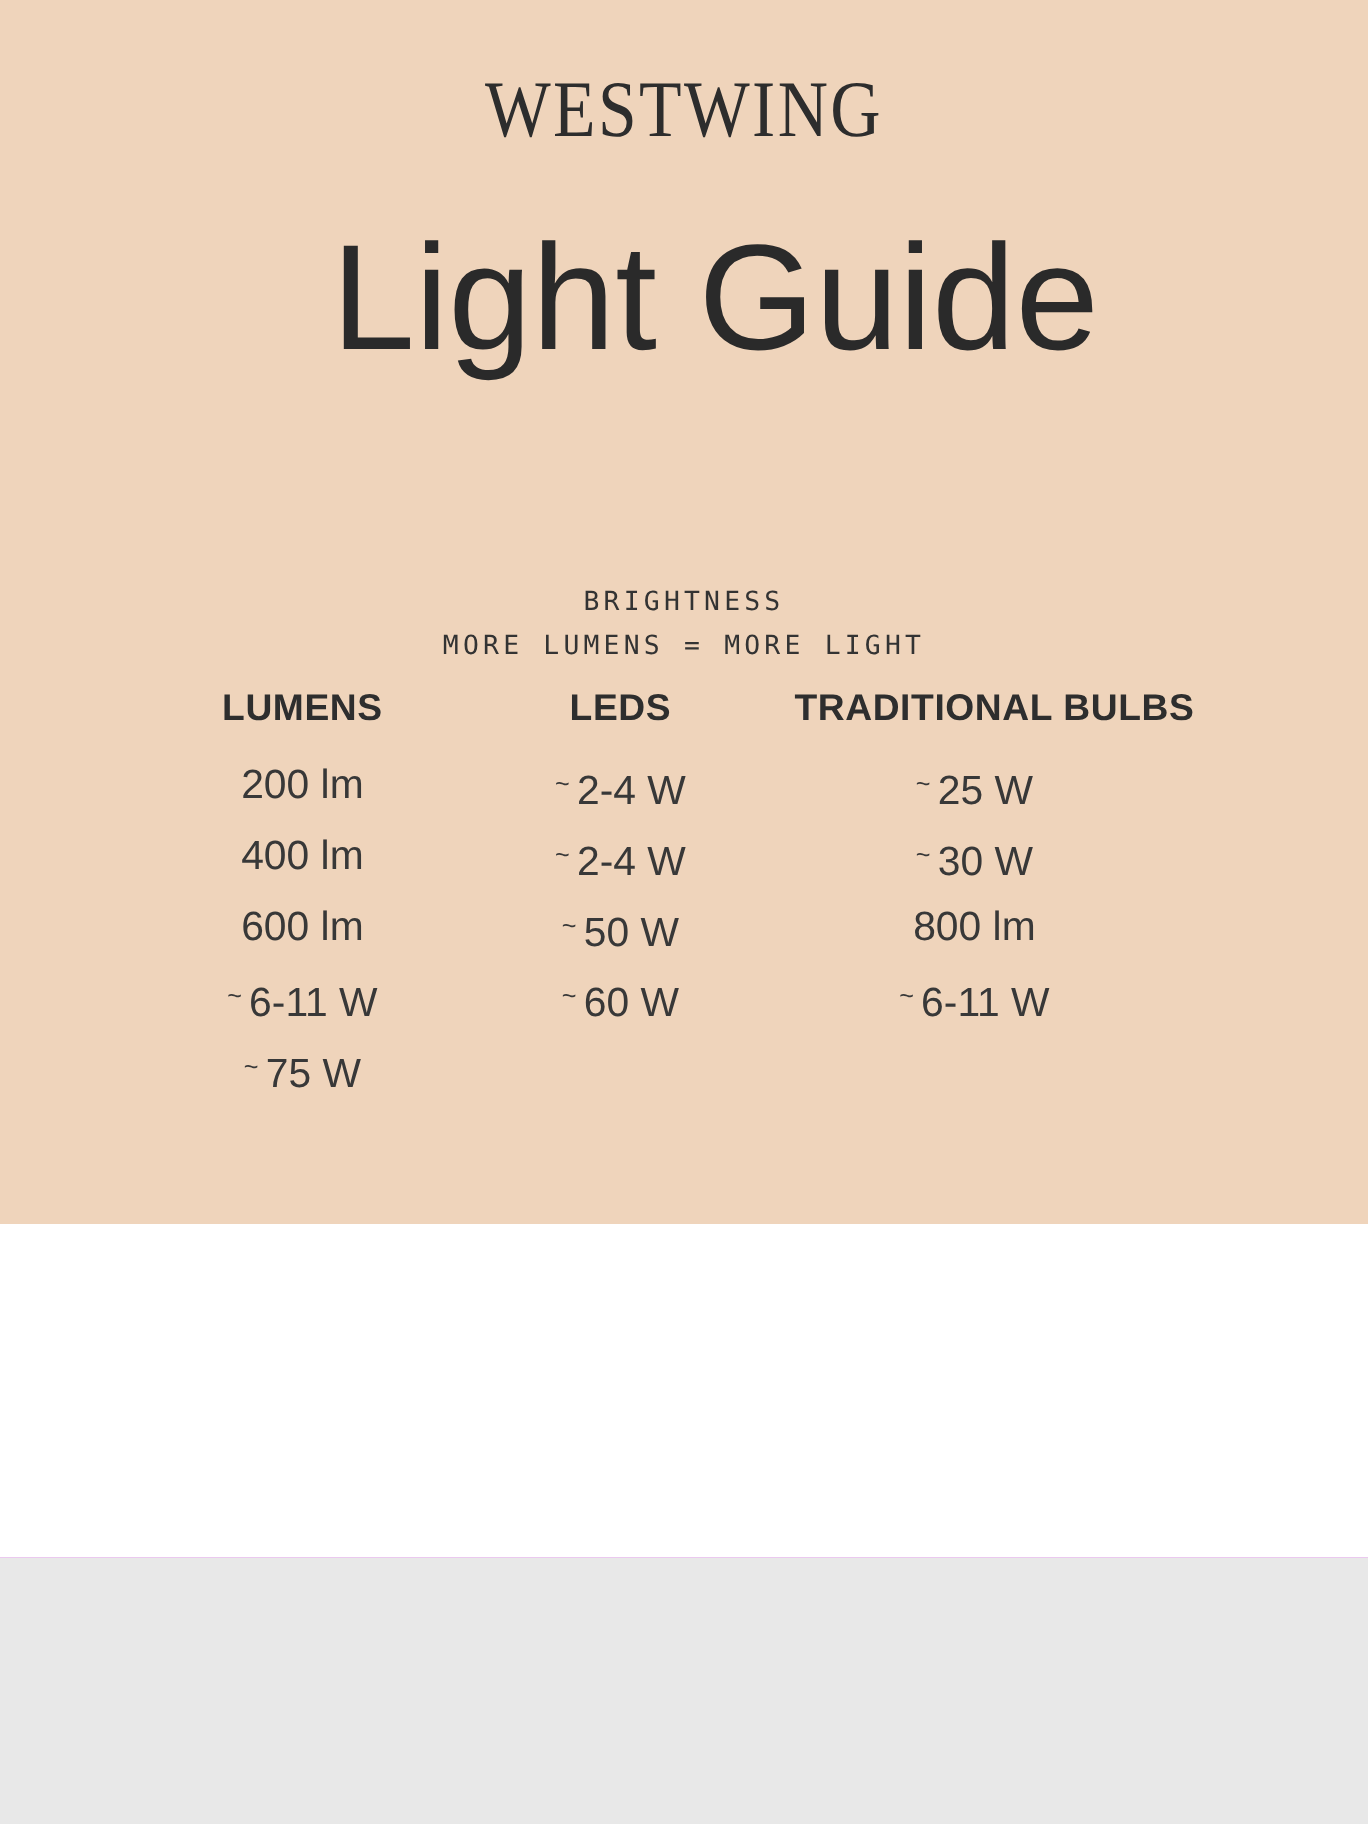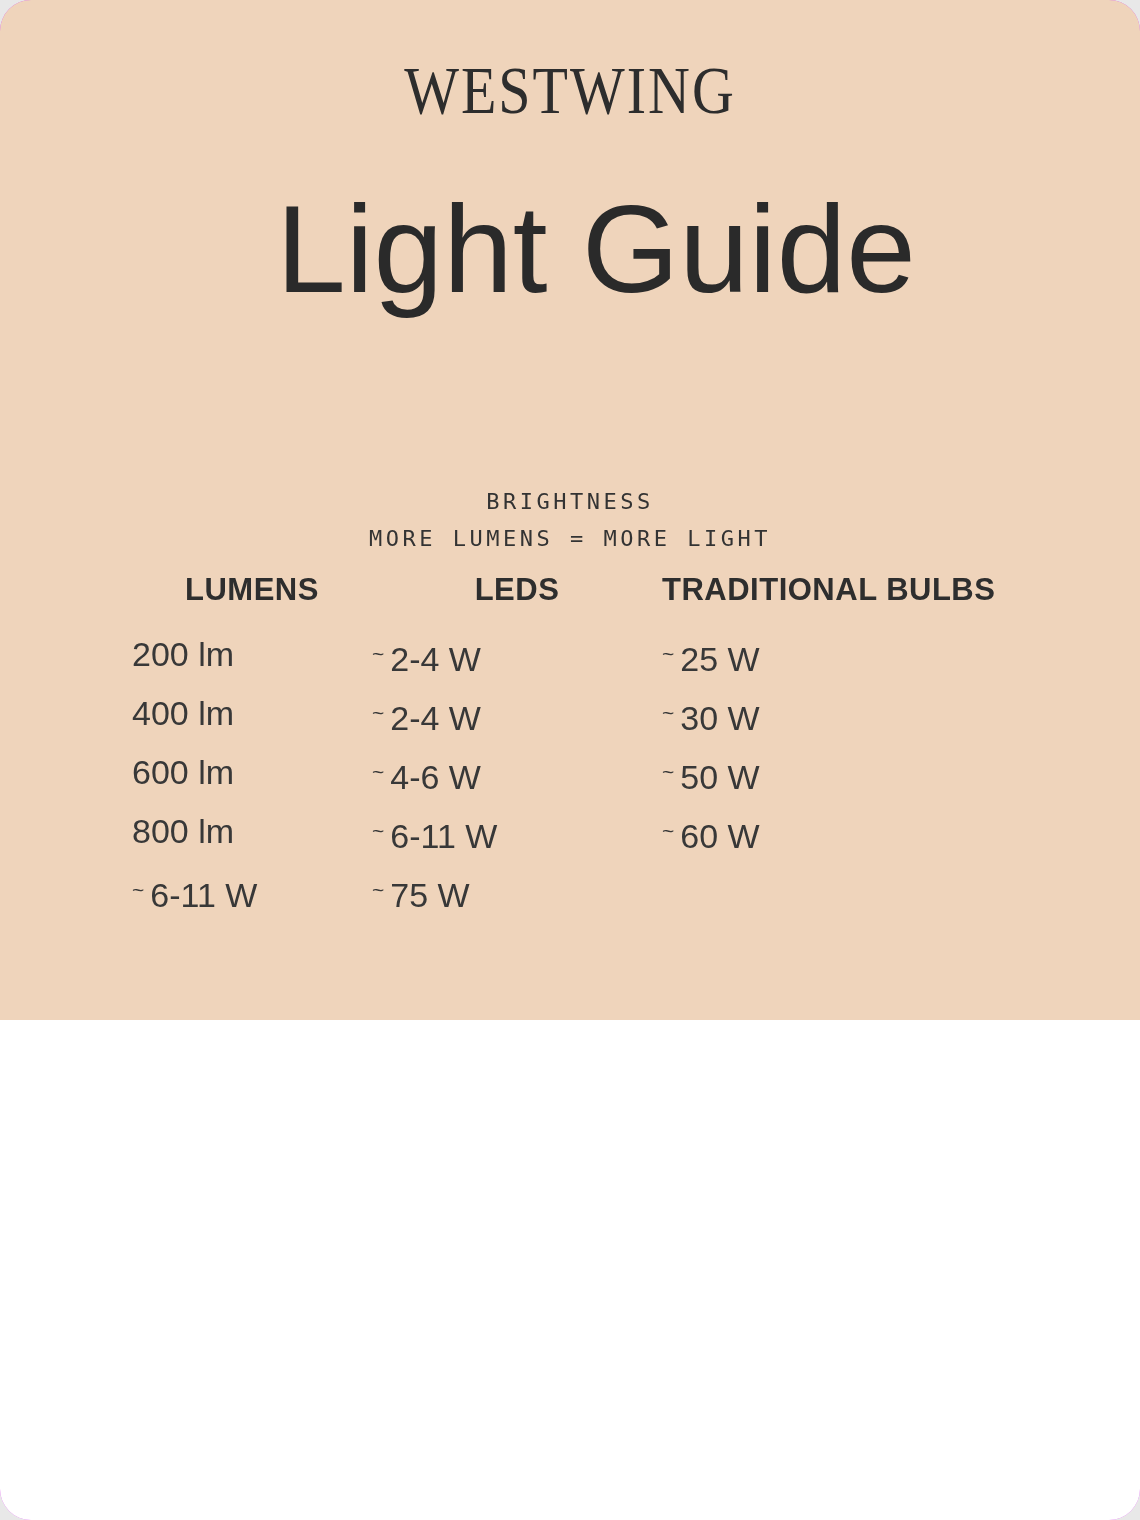--- a/index.html
+++ b/index.html
@@ -1,19 +1,19 @@
 <!DOCTYPE html>
 <html><head>
 <meta charset="utf-8">
 <style>
   html,body { margin:0; padding:0; background:#e8e8e8; }
   #page {
-    position:relative; width:1140px; height:1520px; margin:0 auto;
+    position:relative; width:1140px; height:1298px; margin:0 auto;
     background:#d946ef; overflow:hidden;
-    font-family:"Liberation Sans", sans-serif; color:#2B2B2B;border-radius:31px;
+    font-family:"Liberation Sans", sans-serif; color:#2B2B2B;
   }
   .top-section { position:absolute; top:0; left:0; width:1140px; height:1020px; background:#EFD4BB; }
   .bottom-section { position:absolute; top:1020px; left:0; width:1140px; height:500px; background:#FFFFFF; }
 
   .brand {
     position:absolute; top:58px; left:0; width:100%; text-align:center;
     font-family:"Liberation Serif", serif; font-size:58px; line-height:1;
     letter-spacing:2px; font-weight:500; color:#2d2d2d;
     transform:scaleY(1.15); transform-origin:center top;
   }
@@ -30,21 +30,21 @@
 
   .lumens-table {
     position:absolute; top:565px; left:132px;
     display:grid; grid-template-columns:240px 290px 300px; color:#333;
   }
   .th {
     font-size:31px; font-weight:700; letter-spacing:0.5px;
     line-height:50px; text-align:center; white-space:nowrap; margin-bottom:12px;
     color:#2e2e2e;
   }
-  .td { font-size:34px; line-height:54px; white-space:nowrap; color:#383838; }
+  .td { font-size:34px; line-height:54px; text-align:center; white-space:nowrap; color:#383838; }
   .approx { font-size:21px; vertical-align:10px; margin-right:6px; }
 </style>
 </head>
 <body>
 
 <div id="page">
 
   <div class="top-section" style="background-color: rgb(239, 212, 187);">
 
     <div class="brand">WESTWING</div>
@@ -64,21 +64,20 @@
 
       <div class="td">200 lm</div>
       <div class="td"><span class="approx">~</span><span>2-4 W</span></div>
       <div class="td"><span class="approx">~</span><span>25 W</span></div>
 
       <div class="td">400 lm</div>
       <div class="td"><span class="approx">~</span><span>2-4 W</span></div>
       <div class="td"><span class="approx">~</span><span>30 W</span></div>
 
       <div class="td">600 lm</div>
-      <div class="td"><span class="approx">~</span><span>4-6 W</span></div>
       <div class="td"><span class="approx">~</span><span>50 W</span></div>
 
       <div class="td">800 lm</div>
       <div class="td"><span class="approx">~</span><span>6-11 W</span></div>
       <div class="td"><span class="approx">~</span><span>60 W</span></div>
 
       <div class="td"><span class="approx">~</span><span>6-11 W</span></div>
       <div class="td"><span class="approx">~</span><span>75 W</span></div>
     </div>
   </div>

